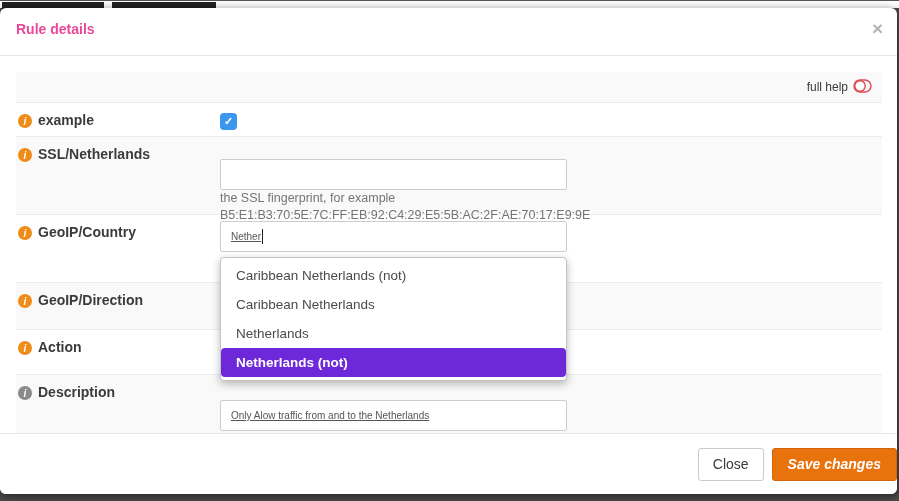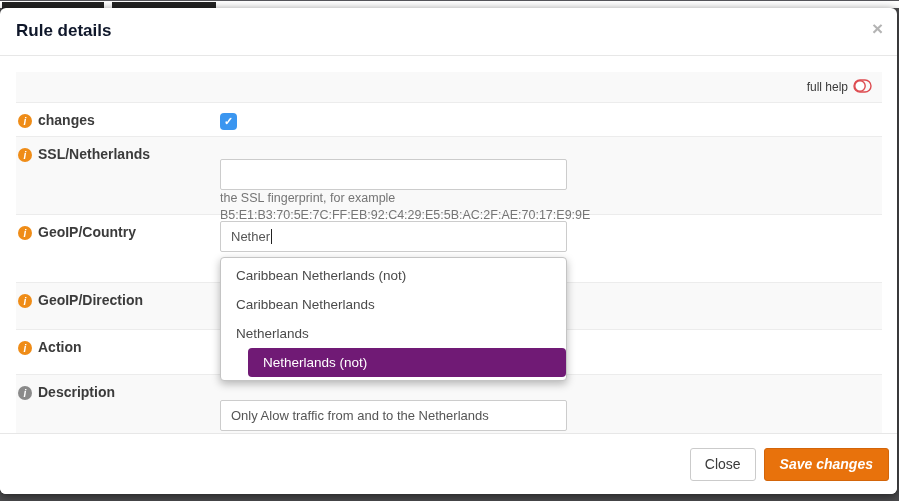--- a/index.html
+++ b/index.html
@@ -24,21 +24,21 @@
   
   .modal {
     position:absolute; top:8px; left:0; width:897px; height:486px;
     background:#ffffff; border-radius:6px;
     box-shadow:0 2px 10px rgba(0,0,0,.55);
   }
   .modal-header {
     position:absolute; top:0; left:0; right:0; height:48px;
     border-bottom:1px solid #e7e7e7; padding:13px 16px 0 16px;
   }
-  .modal-title { font-size:17px; font-weight:bold; color:#0f172a; }
+  .modal-title { font-size:14px; font-weight:bold; color:#ec4899; }
   .modal-close {
     position:absolute; top:10px; right:14px;
     font-size:19px; font-weight:bold; color:#b4b4b4;
     cursor:pointer; line-height:22px;
   }
 
   
   .form-table { position:absolute; top:64px; left:16px; width:866px; }
   .row { display:flex; border-bottom:1px solid #ececec; background:#fff; }
   .row.striped { background:#f9f9f9; }
@@ -76,49 +76,49 @@
     background:#3b96f0; color:#fff; font-size:11px; font-weight:bold;
     display:inline-flex; align-items:center; justify-content:center;
     margin-top:4px; cursor:pointer;
   }
 
   .text-input {
     width:347px; height:31px;
     border:1px solid #cccccc; border-radius:2px;
     background:#fff; padding:0 10px;
     font-family:"Liberation Sans", sans-serif;
-    font-size:13px; color:#555;
-    display:flex; align-items:center;
+    font-size:10px; color:#555;
+    display:flex; align-items:center;text-decoration:underline;
   }
   input.text-input { display:block; line-height:29px;margin-top:16px; }
   .caret { display:inline-block; width:1px; height:15px; background:#222; margin-left:1px; }
 
   .help-text { font-size:12.5px; color:#757575; line-height:1.32; margin-top:0; width:640px; }
 
   
   .dropdown {
     position:absolute; left:220px; top:249px; width:347px;
     background:#fff; border:1px solid #c4c4c4; border-radius:4px;
     box-shadow:0 3px 9px rgba(0,0,0,.28);
     padding:3px 0; z-index:5;
   }
   .dropdown-item {
     height:29px; display:flex; align-items:center;
     padding:0 15px; font-size:13.5px; color:#4a4a4a; cursor:pointer;
   }
   .dropdown-item.highlighted {
-    background:#701a75; color:#fff; font-weight:normal; border-radius:4px;margin-left:27px;
+    background:#6d28d9; color:#fff; font-weight:bold; border-radius:4px;
   }
 
   
   .modal-footer {
     position:absolute; left:0; right:0; bottom:0; height:61px;
     border-top:1px solid #e7e7e7;
     display:flex; align-items:center; justify-content:flex-end;
-    padding-right:8px; gap:8px;
+    padding-right:0; gap:8px;
     border-radius:0 0 6px 6px; background:#fff;
   }
   .btn {
     font-family:"Liberation Sans", sans-serif;
     font-size:14px; border-radius:3px; cursor:pointer;
     padding:7px 14px; line-height:17px;
   }
   .btn-close { background:#fff; border:1px solid #cbcbcb; color:#3b3b3b; }
   .btn-save  { background:#e8720c; border:1px solid #d3650a; color:#fff; font-weight:bold; padding:7px 15px;font-style:italic; }
 </style>
@@ -147,21 +147,21 @@
             <rect x="1" y="1" width="17" height="12" rx="6" fill="none" stroke="#dd4b50" stroke-width="1.4"></rect>
             <circle cx="7" cy="7" r="5.2" fill="#fff" stroke="#dd4b50" stroke-width="1.4"></circle>
           </svg>
         </span>
       </div>
     </div>
 
     <div class="row row-enabled">
       <div class="row-label">
         <span class="info-icon">i</span>
-        <span>changes</span>
+        <span>example</span>
       </div>
       <div class="row-content">
         <span class="checkbox">✓</span>
       </div>
     </div>
 
     <div class="row striped row-ssl">
       <div class="row-label">
         <span class="info-icon">i</span>
         <span>SSL/Netherlands</span>

